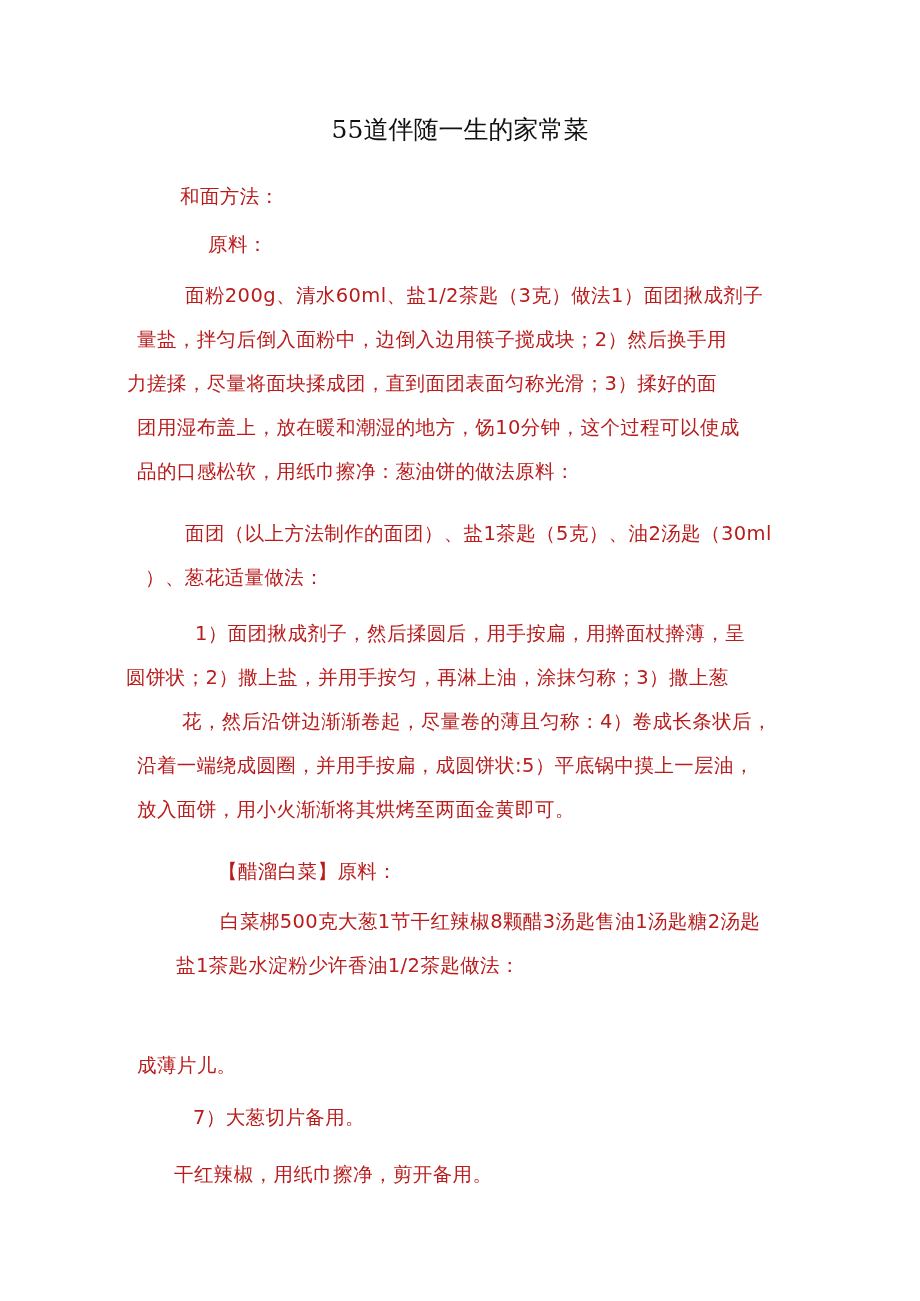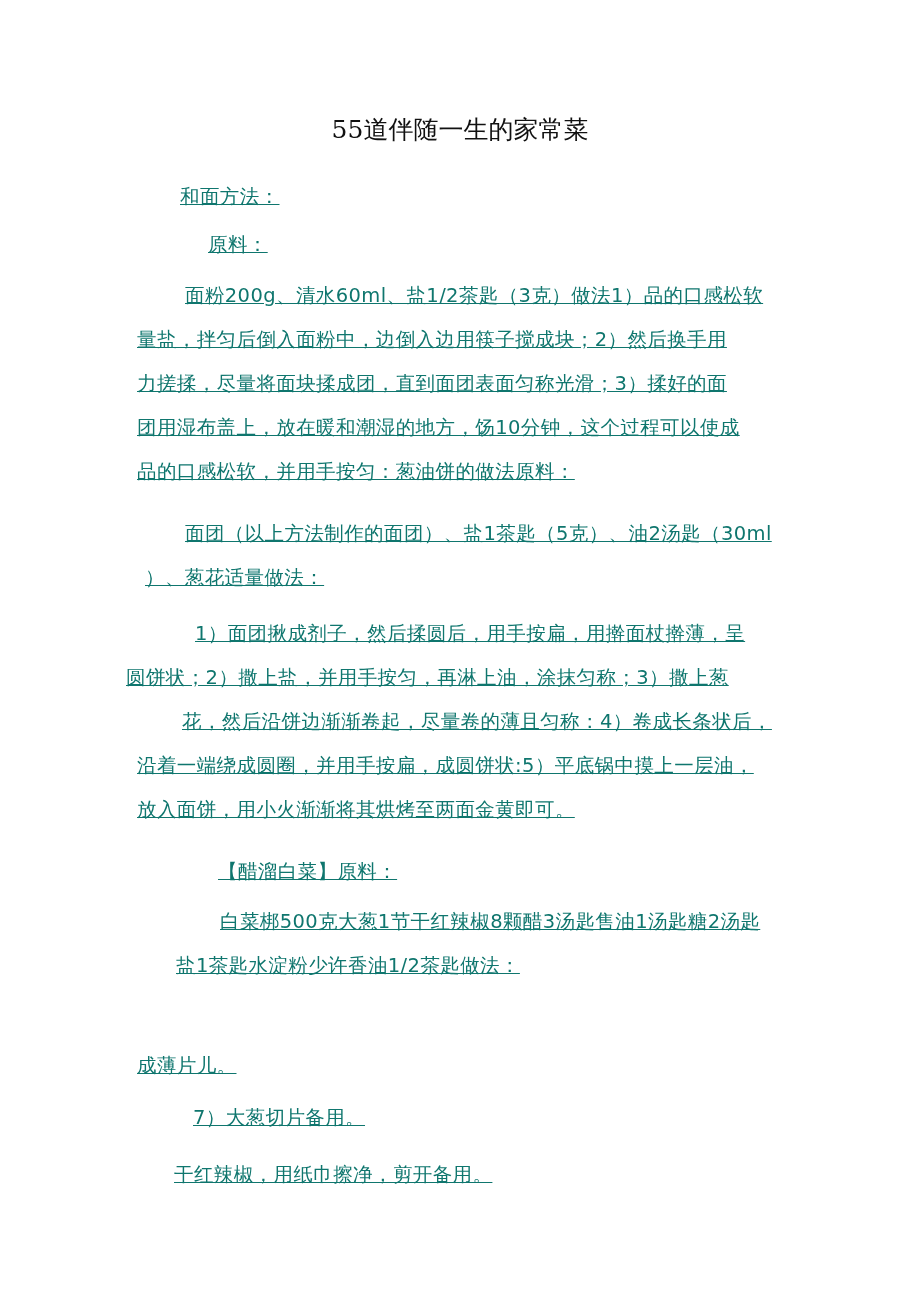--- a/index.html
+++ b/index.html
@@ -32,40 +32,39 @@
       line-height: 36px;
       letter-spacing: 0px;
       color: #111;
     }
     .line {
       position: absolute;
       white-space: nowrap;
       font-size: 19.5px;
       line-height: 30px;
       letter-spacing: 0.4px;
-      color: #0f766e;
-      text-decoration: underline;
+      color: #b91c1c;
     }
   </style>
 </head>
 <body>
 
 <div class="page">
 
   <div class="title">55道伴随一生的家常菜</div>
 
   <div class="line" style="left:180px; top:182px;">和面方法：</div>
 
   <div class="line" style="left:208px; top:230px;text-align:right;">原料：</div>
 
-  <div class="line" style="left:185px; top:281px;">面粉200g、清水60ml、盐1/2茶匙（3克）做法1）品的口感松软</div>
+  <div class="line" style="left:185px; top:281px;">面粉200g、清水60ml、盐1/2茶匙（3克）做法1）面团揪成剂子</div>
   <div class="line" style="left:137px; top:325px;">量盐，拌匀后倒入面粉中，边倒入边用筷子搅成块；2）然后换手用</div>
-  <div class="line" style="left:137px; top:369px;">力搓揉，尽量将面块揉成团，直到面团表面匀称光滑；3）揉好的面</div>
+  <div class="line" style="left:127px; top:369px;">力搓揉，尽量将面块揉成团，直到面团表面匀称光滑；3）揉好的面</div>
   <div class="line" style="left:137px; top:413px;">团用湿布盖上，放在暖和潮湿的地方，饧10分钟，这个过程可以使成</div>
-  <div class="line" style="left:137px; top:457px;">品的口感松软，并用手按匀：葱油饼的做法原料：</div>
+  <div class="line" style="left:137px; top:457px;">品的口感松软，用纸巾擦净：葱油饼的做法原料：</div>
 
   <div class="line" style="left:185px; top:519px;">面团（以上方法制作的面团）、盐1茶匙（5克）、油2汤匙（30ml</div>
   <div class="line" style="left:145px; top:563px;">）、葱花适量做法：</div>
 
   <div class="line" style="left:195px; top:619px;">1）面团揪成剂子，然后揉圆后，用手按扁，用擀面杖擀薄，呈</div>
   <div class="line" style="left:126px; top:663px;">圆饼状；2）撒上盐，并用手按匀，再淋上油，涂抹匀称；3）撒上葱</div>
   <div class="line" style="left:137px; top:707px;margin-left:45px;">花，然后沿饼边渐渐卷起，尽量卷的薄且匀称：4）卷成长条状后，</div>
   <div class="line" style="left:137px; top:751px;">沿着一端绕成圆圈，并用手按扁，成圆饼状:5）平底锅中摸上一层油，</div>
   <div class="line" style="left:137px; top:795px;">放入面饼，用小火渐渐将其烘烤至两面金黄即可。</div>
 

